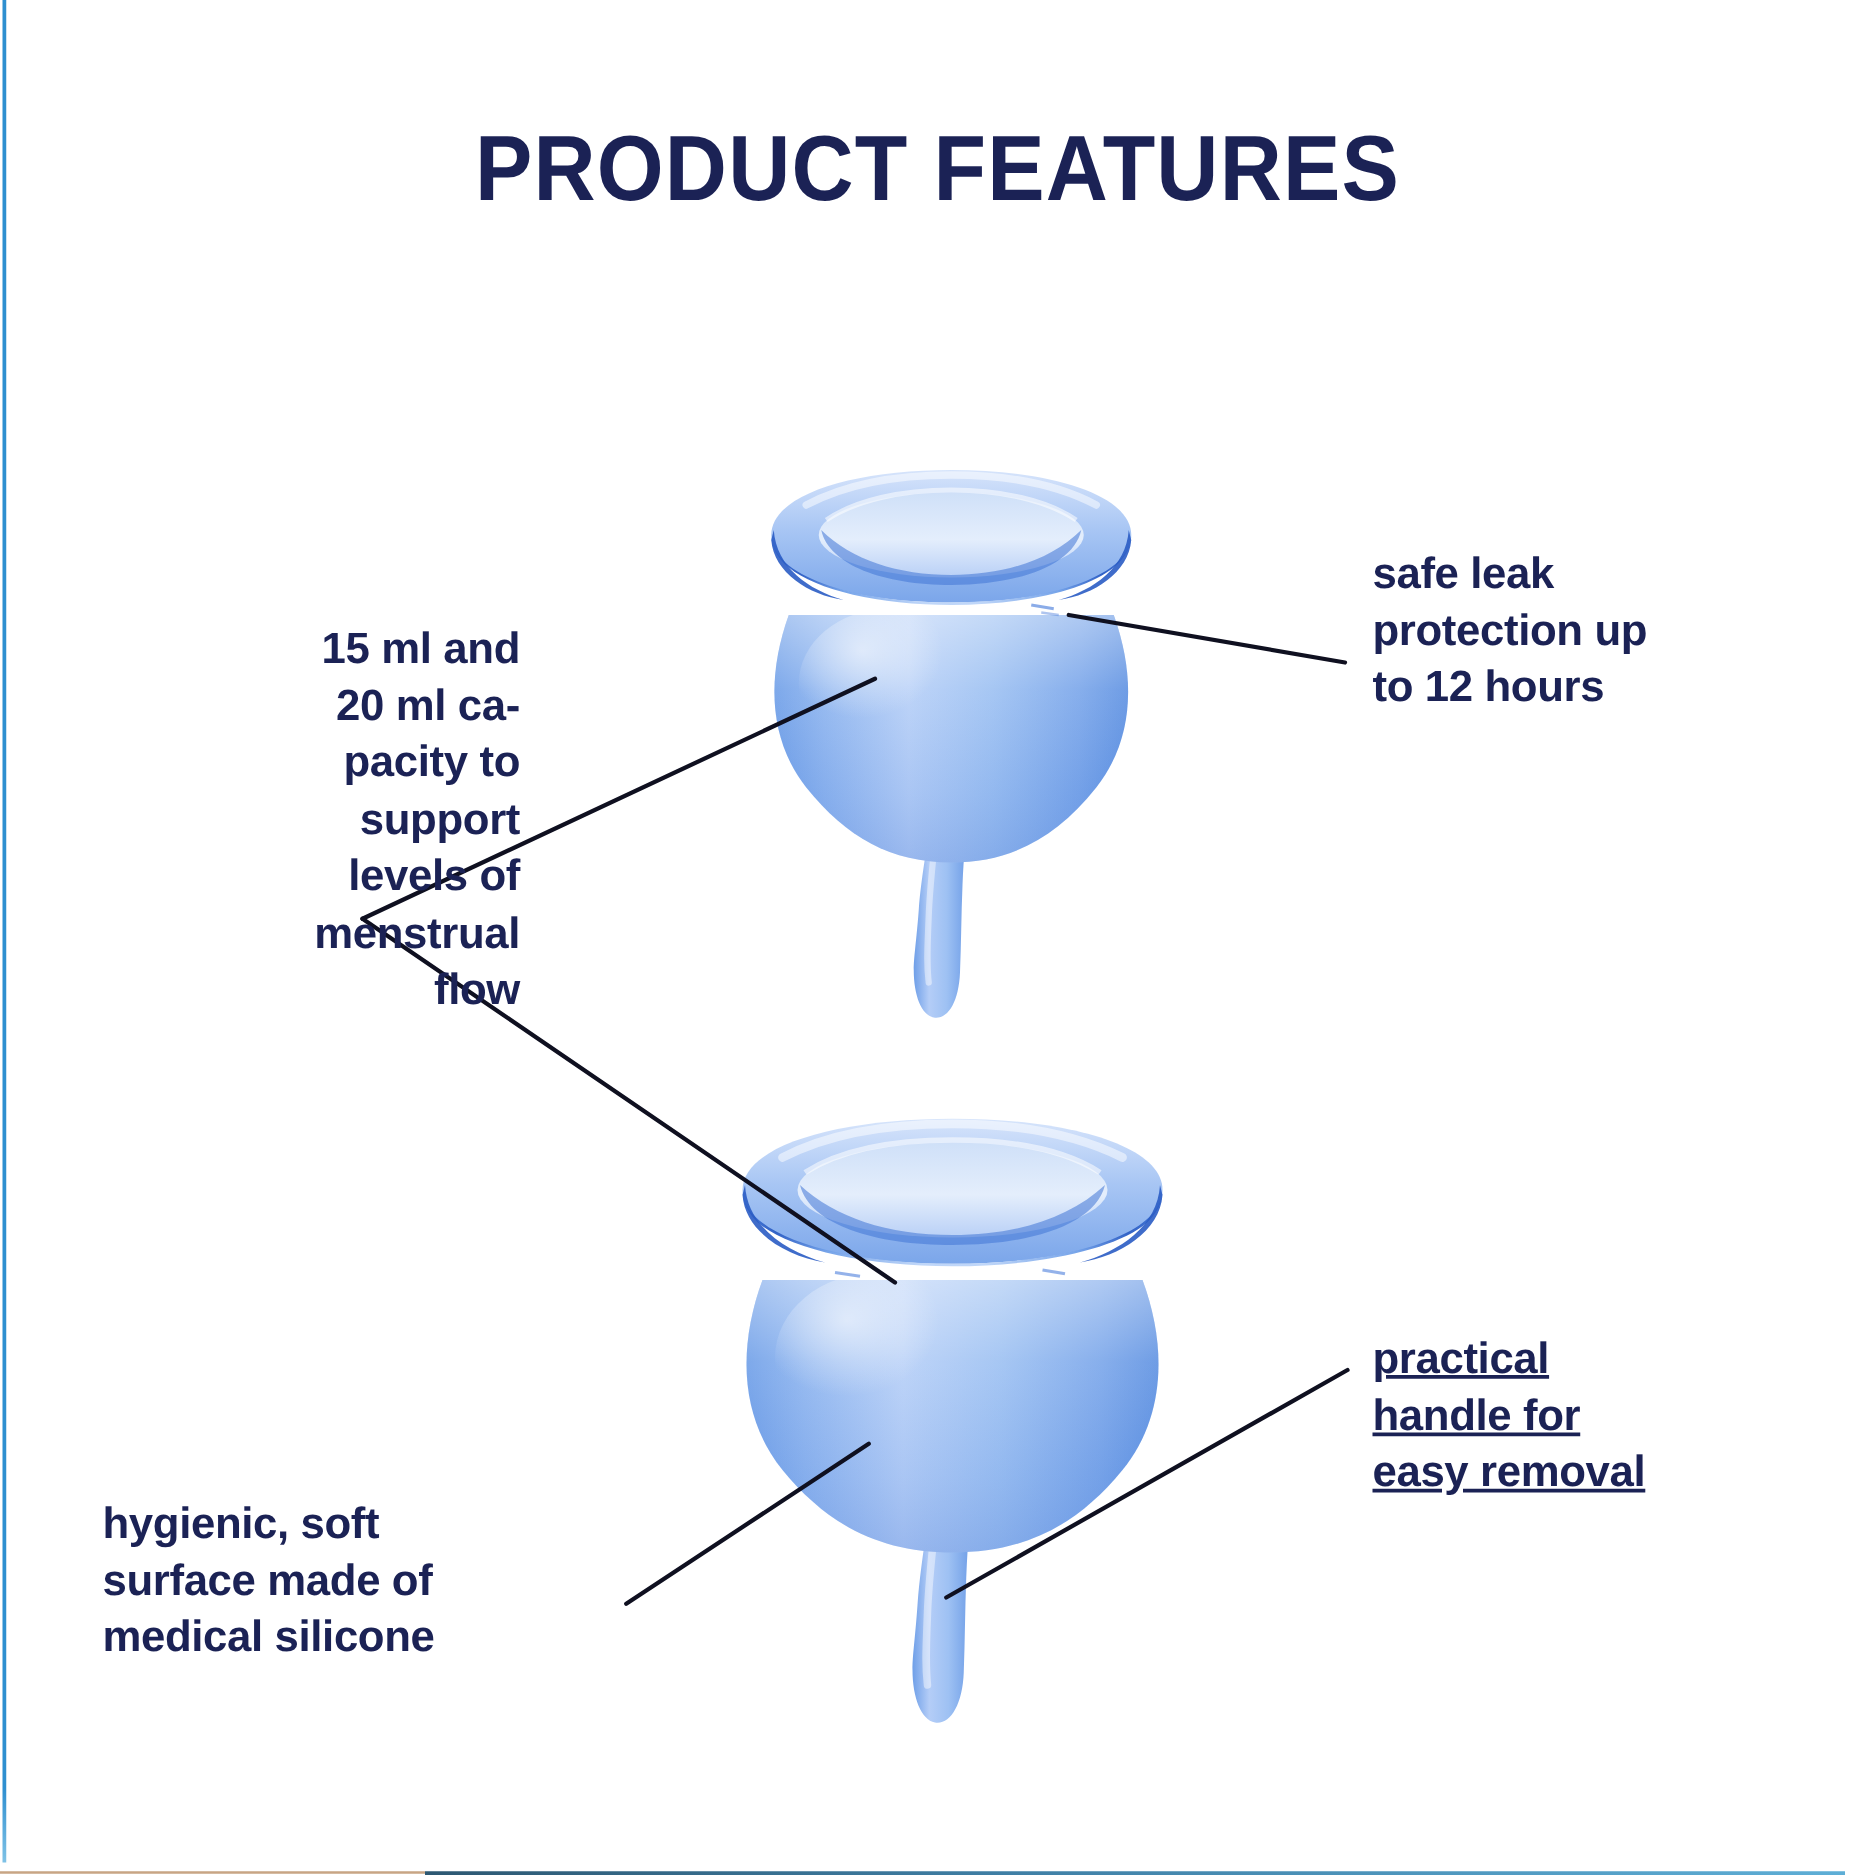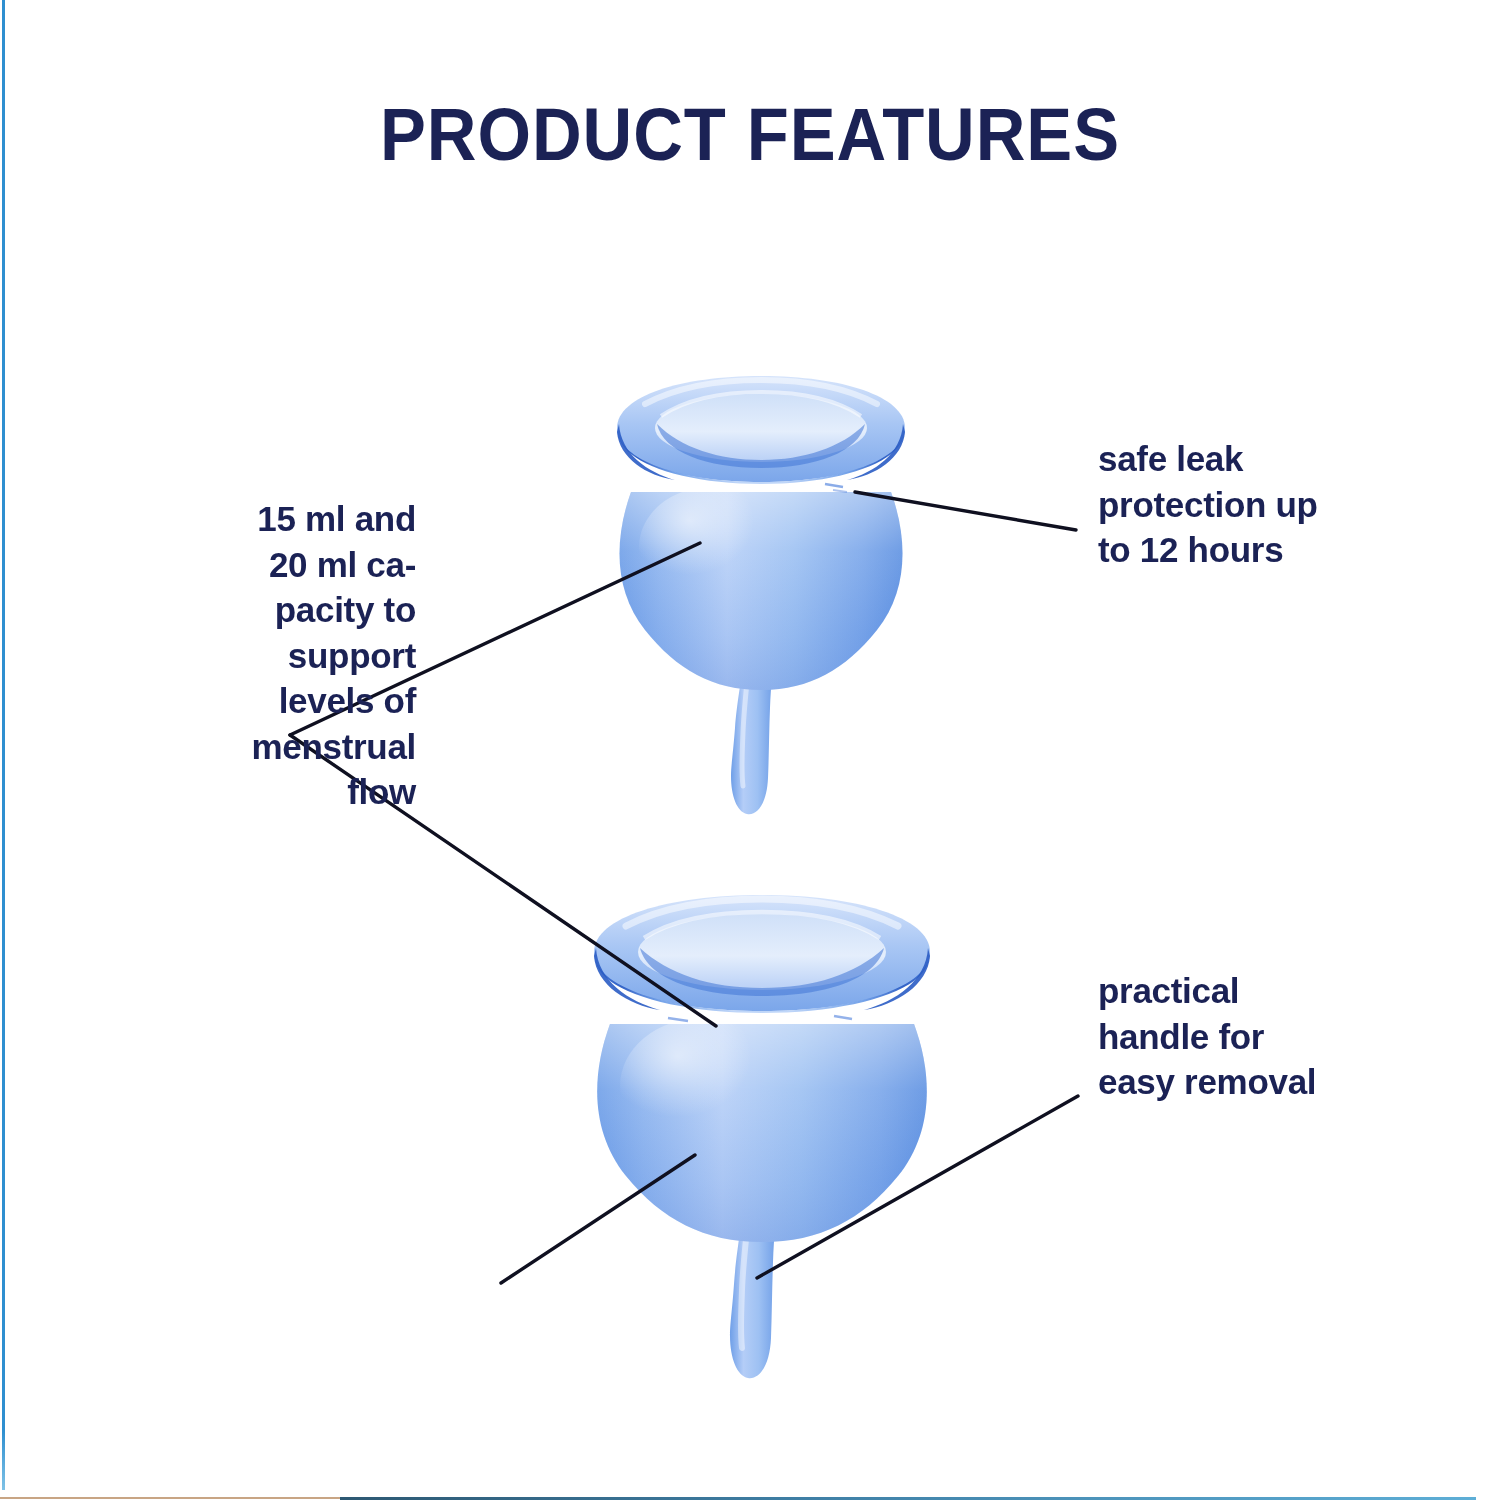--- a/index.html
+++ b/index.html
@@ -57,21 +57,21 @@
     color: #1b2255;
     font-family: "Liberation Sans", sans-serif;
     font-weight: bold;
     font-size: 35px;
     line-height: 1.30;
     letter-spacing: -0.3px;
     white-space: pre-line;
   }
   #callout-capacity  { left: 86px;  top: 496px;  width: 330px; text-align: right; }
   #callout-leak      { left: 1098px; top: 436px; width: 360px; }
-  #callout-handle    { left: 1098px; top: 968px; width: 370px; }
+  #callout-handle    { left: 1098px; top: 1064px; width: 370px; text-decoration: underline; }
   #callout-silicone  { left: 82px;  top: 1196px; width: 450px; }
 
   
   #leaders {
     position: absolute;
     left: 0; top: 0;
     width: 1500px; height: 1500px;
     pointer-events: none;
   }
 
@@ -304,14 +304,17 @@
 flow</div>
 
   <div class="callout" id="callout-leak">safe leak
 protection up
 to 12 hours</div>
 
   <div class="callout" id="callout-handle">practical
 handle for
 easy removal</div>
 
+  <div class="callout" id="callout-silicone">hygienic, soft
+surface made of
+medical silicone</div>
 
 </div>
 
 </body></html>

